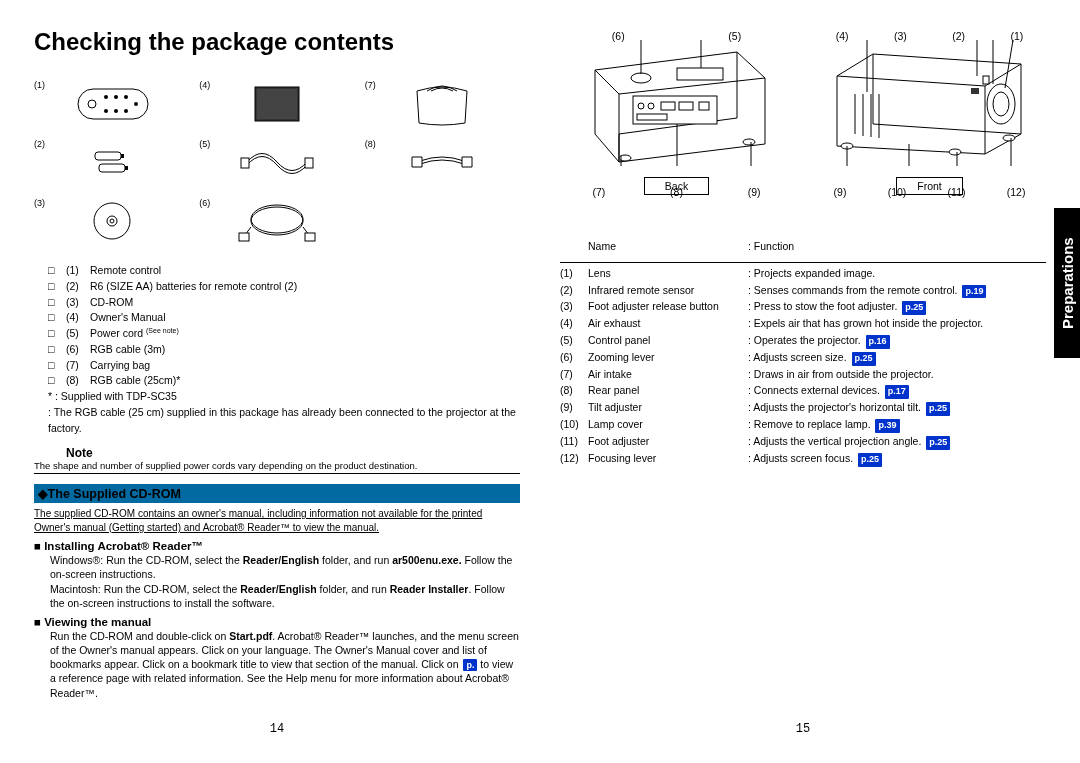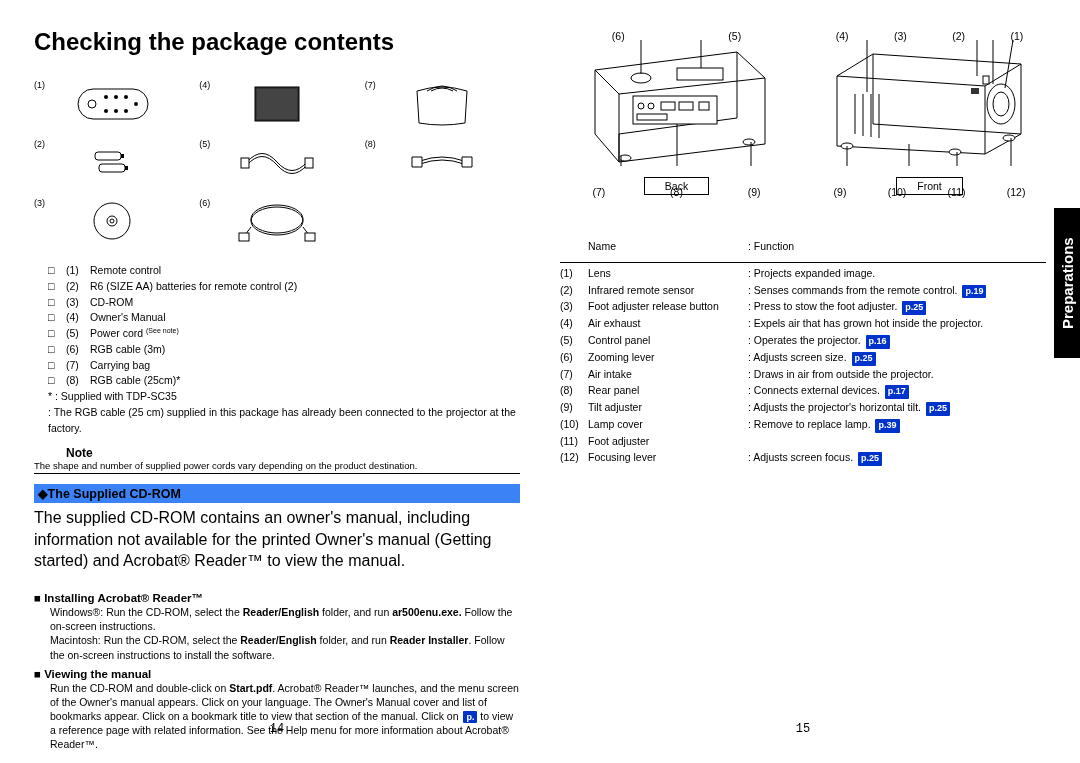--- a/index.html
+++ b/index.html
@@ -68,30 +68,31 @@
   .checklist .box { width: 18px; }
   .checklist .num { width: 24px; }
   .checklist .indent { padding-left: 42px; }
   .seenote { font-size: 7px; vertical-align: top; }
   .noteblock {
     margin-top: 10px;
     font-size: 9.5px;
   }
   .noteblock b { font-size: 12px; padding-left: 32px; }
   .subhead {
-    background: #3b82f6;
+    background: #0369a1;
     font-weight: bold;
     padding: 2px 4px;
     font-size: 12.5px;
     margin: 10px 0 4px;
   }
   .body-p {
-    font-size: 16px;
+    font-size: 10px;
     line-height: 1.35;
-    margin-bottom: 20px;
+    margin-bottom: 6px;
+    text-decoration: underline;
   }
   .sqhead {
     font-weight: bold;
     font-size: 11.5px;
     margin: 6px 0 1px;
   }
   .sqhead::before { content: "■ "; }
   .indent-body {
     font-size: 10.5px;
     line-height: 1.35;
@@ -509,20 +510,21 @@
             <span class="col-func">: Adjusts the projector's horizontal tilt. <span class="pref">p.25</span></span>
           </div>
           <div class="parts-row">
             <span class="col-num">(10)</span>
             <span class="col-name">Lamp cover</span>
             <span class="col-func">: Remove to replace lamp. <span class="pref">p.39</span></span>
           </div>
           <div class="parts-row">
             <span class="col-num">(11)</span>
             <span class="col-name">Foot adjuster</span>
+            <span class="col-func">: Adjusts the vertical projection angle. <span class="pref">p.25</span></span>
           </div>
           <div class="parts-row">
             <span class="col-num">(12)</span>
             <span class="col-name">Focusing lever</span>
             <span class="col-func">: Adjusts screen focus. <span class="pref">p.25</span></span>
           </div>
         </div>
     </div>
 
     <div class="side-tab">Preparations</div>

